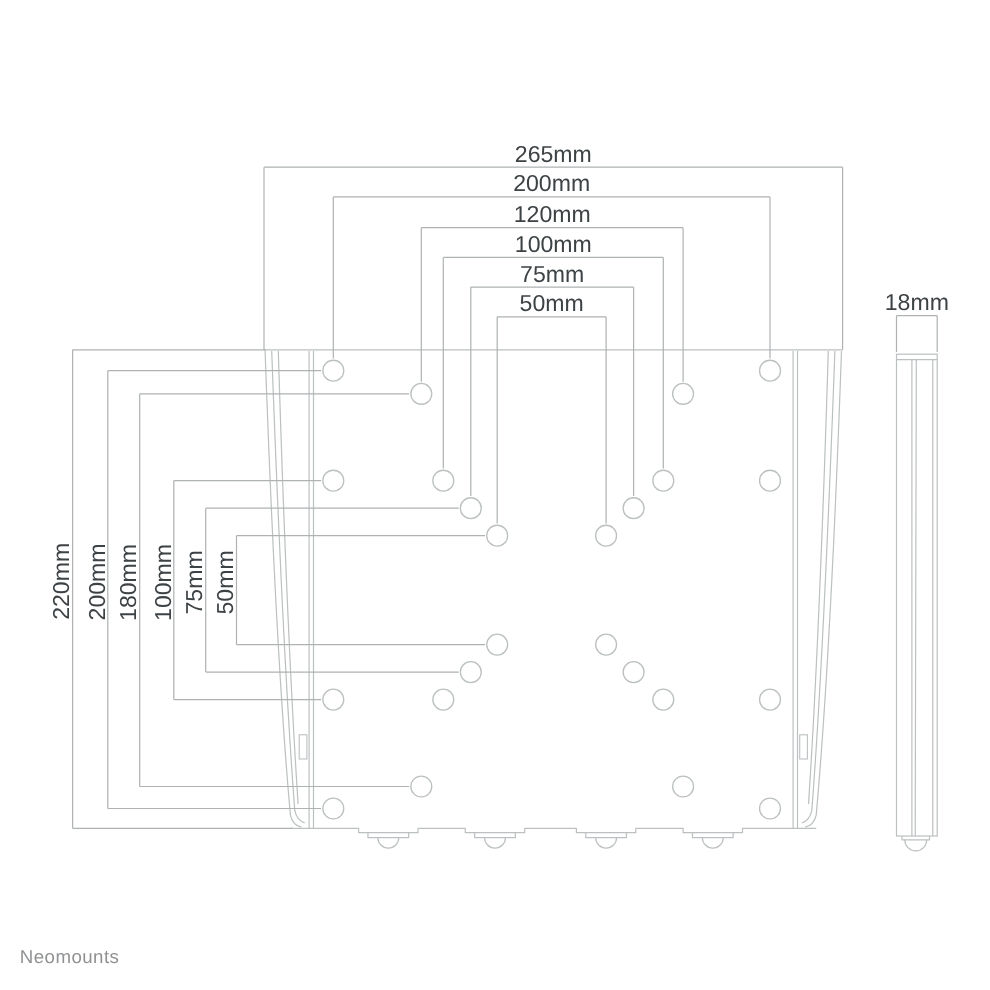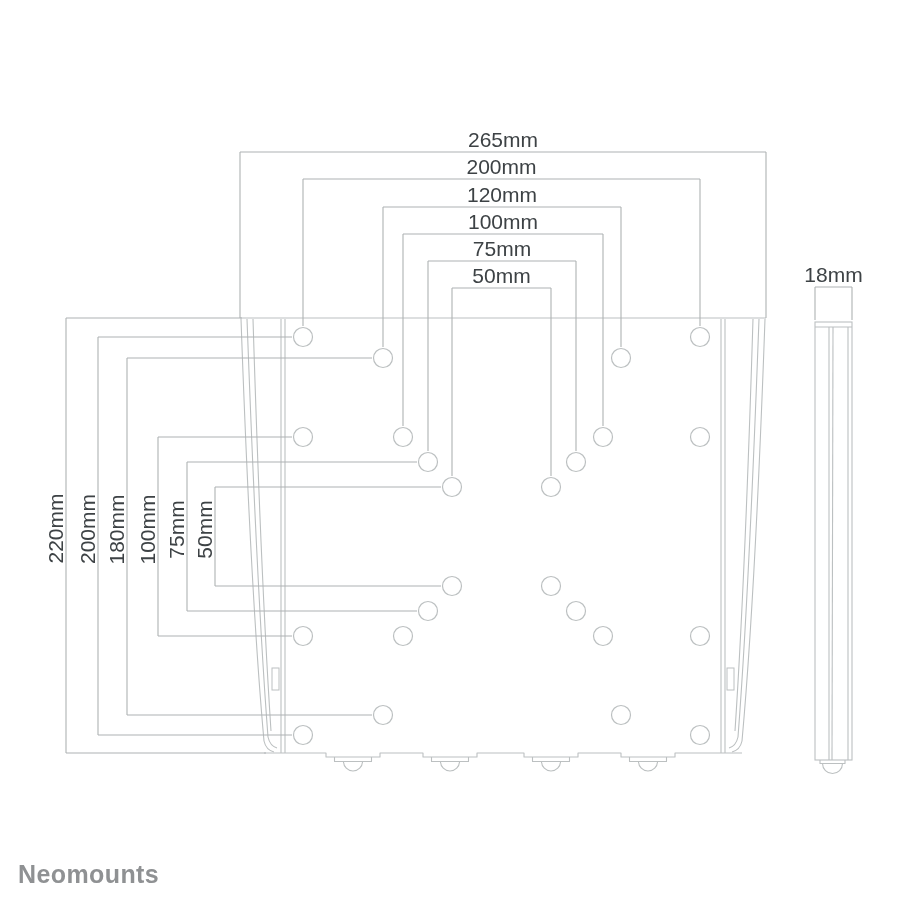--- a/index.html
+++ b/index.html
@@ -1,20 +1,20 @@
 <!DOCTYPE html>
 <html><head>
 <meta charset="utf-8">
 <style>
   html,body{margin:0;padding:0;background:#ffffff;}
   body{width:900px;height:900px;position:relative;overflow:hidden;
        font-family:"Liberation Sans", sans-serif;}
   #drawing{position:absolute;left:0;top:0;}
   #drawing text{font-family:"Liberation Sans", sans-serif;}
-  .logo{position:absolute;left:18px;top:860px;font-size:25px;font-weight:700;
+  .logo{position:absolute;left:18px;top:860px;font-size:17px;font-weight:400;
         letter-spacing:0.4px;}
 </style>
 </head>
 <body style="background: rgb(255, 255, 255);">
 
 <svg id="drawing" width="900" height="900" viewBox="0 0 900 900">
     <g>
       <line x1="240" y1="318" x2="766" y2="318" stroke="#bcc0c1" stroke-width="1.1"></line>
       <path d="M 264,753 H 326 V 757 H 380 V 753 H 423 V 757 H 477 V 753 H 524 V 757 H 578 V 753 H 621 V 757 H 675 V 753 H 742" stroke="#bcc0c1" fill="none" stroke-width="1.1" stroke-linejoin="round"></path>
       <path d="M 334.5,757 V 761.5 H 371.5 V 757" stroke="#bcc0c1" fill="none" stroke-width="1.1" stroke-linejoin="round"></path>

